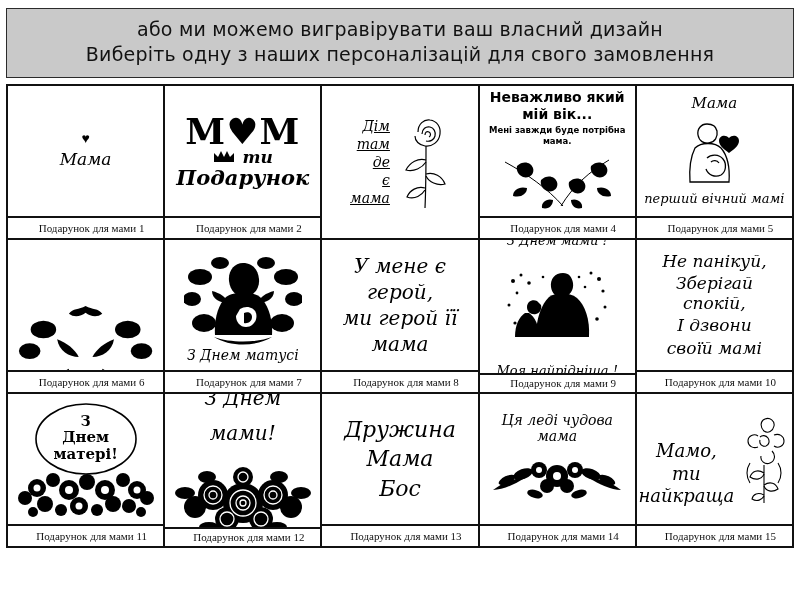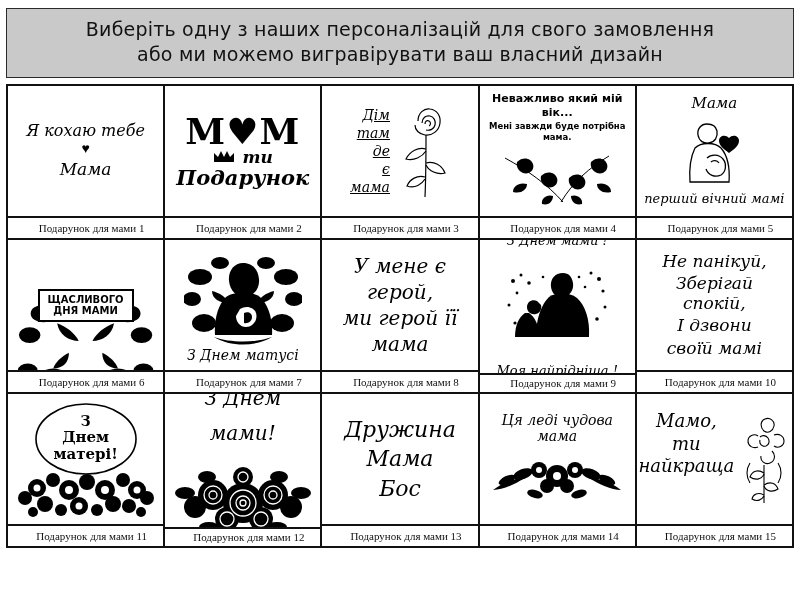--- a/index.html
+++ b/index.html
@@ -161,30 +161,29 @@
     background: #fff;
   }
   .center { text-align: right; text-decoration: underline; }
 </style>
 </head>
 <body>
 
 <div class="page">
 
   <div class="banner">
+    <div class="banner-line">або ми можемо вигравірувати ваш власний дизайн</div>
     <div class="banner-line">Виберіть одну з наших персоналізацій для свого замовлення</div>
-    <div class="banner-line">або ми можемо вигравірувати ваш власний дизайн</div>
   </div>
 
   <div class="grid">
 
     <div class="cell">
       <div class="art">
         <div class="stack">
-          <div class="script c1-line1">Я кохаю тебе</div>
           <div class="heart">♥</div>
           <div class="script c1-line2">Мама</div>
         </div>
       </div>
       <div class="caption">Подарунок для мами 1</div>
     </div>
 
     <div class="cell">
       <div class="art">
         <div class="stack" style="gap:0">
@@ -217,27 +216,26 @@
                 <path d="M30 62 C38 60 46 64 49 72 C41 74 33 70 30 64"></path>
                 <path d="M29 76 C21 74 14 78 11 85 C19 88 26 83 29 78"></path>
                 <path d="M22 20 C22 12 28 7 34 8 C41 9 45 15 44 22 C43 30 36 35 29 34 C23 33 19 29 19 24"></path>
                 <path d="M26 22 C26 17 30 14 34 15 C38 16 40 20 39 24 C38 28 34 30 30 29"></path>
                 <path d="M29 23 C29 20 31 19 33 20 C35 21 35 24 33 25"></path>
               </g>
             </svg>
           </span>
         </div>
       </div>
-      <div class="caption">Подарунок для мами 3</div>
     </div>
 
     <div class="cell">
       <div class="art">
         <div class="stack" style="gap:1px">
-          <div class="sans-small" style="font-size:11px;font-weight:bold">Неважливо який мій вік...</div>
+          <div class="sans-small" style="font-size:14px;font-weight:bold">Неважливо який мій вік...</div>
           <div class="sans-small" style="font-size:8.5px;font-weight:bold">Мені завжди буде потрібна</div>
           <div class="sans-small" style="font-size:8.5px;font-weight:bold">мама.</div>
           <span class="svgwrap" style="margin-top:4px">
             <svg width="120" height="62" viewBox="0 0 120 62">
               <g fill="none" stroke="#000" stroke-width="1">
                 <path d="M8 10 C30 22 50 36 66 54"></path>
                 <path d="M112 8 C92 20 76 34 64 54"></path>
                 <path d="M20 14 C26 8 34 10 36 16 C38 22 32 27 26 25 C21 23 19 18 20 14Z" fill="#000" stroke="none"></path>
                 <path d="M44 28 C50 22 58 24 60 30 C62 36 56 41 50 39 C45 37 43 32 44 28Z" fill="#000" stroke="none"></path>
                 <path d="M94 14 C100 8 108 10 110 16 C112 22 106 27 100 25 C95 23 93 18 94 14Z" fill="#000" stroke="none"></path>
@@ -291,24 +289,20 @@
                 <ellipse cx="14" cy="88" rx="10" ry="7"></ellipse>
                 <ellipse cx="132" cy="88" rx="10" ry="7"></ellipse>
                 <path d="M44 40 C54 44 62 50 66 58 C56 58 46 52 44 40Z"></path>
                 <path d="M102 40 C92 44 84 50 80 58 C90 58 100 52 102 40Z"></path>
                 <path d="M56 70 C48 74 42 80 40 86 C50 86 56 80 56 70Z"></path>
                 <path d="M90 70 C98 74 104 80 106 86 C96 86 90 80 90 70Z"></path>
                 <path d="M70 100 C64 104 60 110 60 114 L86 114 C86 110 82 104 76 100Z"></path>
               </g>
             </svg>
           </span>
-          <div class="boxlabel" style="position:relative;z-index:2">
-            <span>ЩАСЛИВОГО</span><br>
-            <span>ДНЯ МАМИ</span>
-          </div>
         </div>
       </div>
       <div class="caption">Подарунок для мами 6</div>
     </div>
 
     <div class="cell">
       <div class="art">
         <div class="stack" style="gap:0">
           <span class="svgwrap">
             <svg width="118" height="104" viewBox="0 0 118 104">
@@ -520,21 +514,21 @@
               </g>
             </svg>
           </span>
         </div>
       </div>
       <div class="caption">Подарунок для мами 14</div>
     </div>
 
     <div class="cell">
       <div class="art">
-        <div class="row" style="gap:4px;align-items:flex-start">
+        <div class="row" style="gap:4px;align-items:flex-end">
           <div class="stack" style="gap:2px;width:auto">
             <div class="script s18">Мамо,</div>
             <div class="script s18">ти</div>
             <div class="script s18">найкраща</div>
           </div>
           <span class="svgwrap">
             <svg width="52" height="96" viewBox="0 0 52 96">
               <g fill="none" stroke="#000" stroke-width="1.1">
                 <path d="M26 20 C22 16 22 10 27 8 C32 6 37 10 36 15 C35 20 30 23 26 20Z"></path>
                 <path d="M36 24 C41 22 46 25 46 30 C46 35 40 38 36 35"></path>

